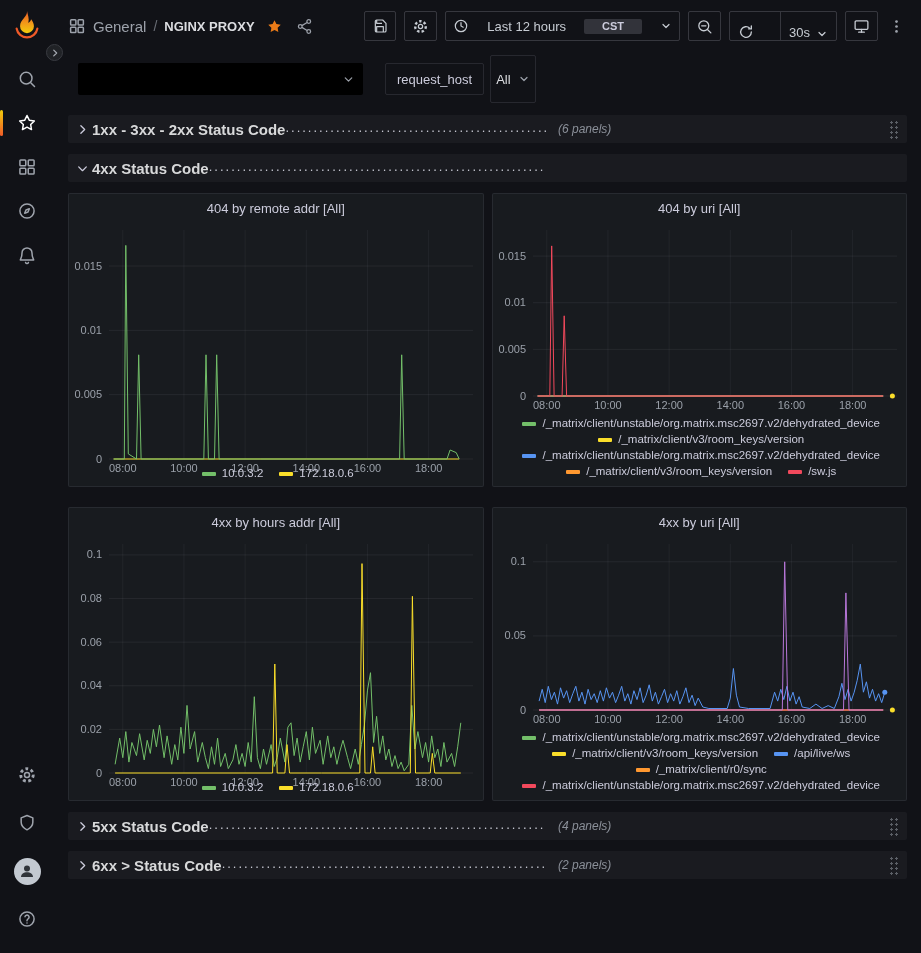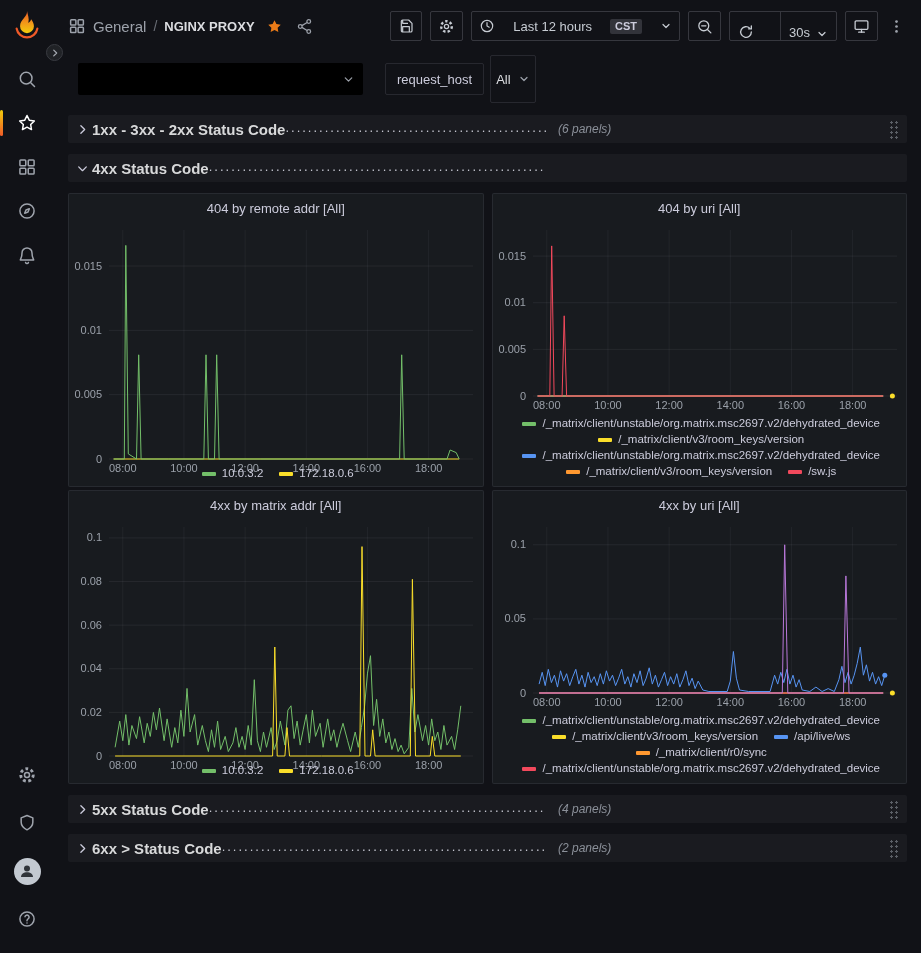--- a/index.html
+++ b/index.html
@@ -28,21 +28,21 @@
   .crumb-section { color:#9da2ab; font-size:15px; cursor:pointer; }
   .crumb-sep { color:#6a6e76; font-size:14px; }
   .crumb-title { color:#dcdde1; font-size:13px; font-weight:600; cursor:pointer; }
   .star-fav { color:#eb7b18; margin-left:4px; display:flex; cursor:pointer; }
   .share { color:#9da2ab; margin-left:6px; display:flex; cursor:pointer; }
   .tb-right { margin-left:auto; display:flex; align-items:center; gap:8px; }
   .tb-btn { height:30px; min-width:30px; padding:0 7px; border:1px solid rgba(204,204,220,.2); border-radius:2px;
     background:transparent; color:#c7ccd3; display:flex; align-items:center; justify-content:center; gap:18px;
     font-size:13px; font-family:inherit; cursor:pointer; }
   .badge-cst { background:rgba(204,204,220,.18); color:#ccccdc; font-size:11px; line-height:15px;
-    padding:0 5px; border-radius:2px; font-weight:700; }
+    padding:0 18px; border-radius:2px; font-weight:700; }
   .split { padding:0; }
   .split .sect { display:flex; align-items:flex-end; gap:6px; padding:0 8px; height:100%; }
   .split .sect + .sect { border-left:1px solid rgba(204,204,220,.2); }
   .tb-kebab { background:none; border:none; color:#9da2ab; padding:2px; cursor:pointer; }
 
   
   .subbar { display:flex; align-items:center; padding:3px 14px 10px; }
   .ds-btn { height:32px; padding:0 13px; display:flex; align-items:center; border:1px solid rgba(204,204,220,.12);
     border-radius:2px; color:#6e9fff; font-size:13px; font-weight:500; cursor:pointer; }
   .black-select { width:285px; height:32px; margin-left:10px; background:#000; border-radius:2px;
@@ -60,21 +60,21 @@
   .row-chevron { width:20px; display:flex; justify-content:center; color:#ccccdc; }
   .row-left { display:flex; align-items:center; flex:0 0 474px; min-width:0; }
   .row-title { font-size:15px; font-weight:700; color:#d8d9da; white-space:nowrap; margin-right:0; }
   .row-dots { flex:1; min-width:0; overflow:hidden; white-space:nowrap; font-size:13px; letter-spacing:2px;
     color:#c5c6d0; transform:translateY(-2px); }
   .row-count { font-size:12px; font-style:italic; color:#8b9099; margin-left:12px; white-space:nowrap; }
   .row-handle { margin-left:auto; width:10px; height:19px;
     background-image:radial-gradient(circle,#5c6067 1.2px,transparent 1.4px); background-size:5px 5px; cursor:grab; }
 
   
-  .panel-grid { display:grid; grid-template-columns:1fr 1fr; gap:3px 8px; margin-bottom:11px; }
+  .panel-grid { display:grid; grid-template-columns:1fr 1fr; gap:20px 8px; margin-bottom:11px; }
   .panel { height:294px; background:#181b1f; border:1px solid rgba(204,204,220,.09); border-radius:2px;
     display:flex; flex-direction:column; overflow:hidden; }
   .panel-title { flex:0 0 28px; display:flex; align-items:center; justify-content:center;
     font-size:13px; font-weight:500; color:#ccccdc; cursor:pointer; }
   .chart { flex:1 1 auto; min-height:0; }
   .big-legend .chart { flex:0 0 192px; }
   .chart text { fill:#9aa0a9; font-size:11px; font-family:"Liberation Sans",sans-serif; }
   .legend { flex:0 0 auto; display:flex; flex-wrap:wrap; column-gap:16px; row-gap:3px;
     padding:3px 10px 6px 14px; overflow:hidden; font-size:11.5px; line-height:13px; color:#ccccdc;justify-content:center; }
   .legend-item { display:flex; align-items:center; gap:6px; white-space:nowrap; flex:0 0 auto; cursor:pointer; }
@@ -388,21 +388,21 @@
               <i style="background: rgb(255, 152, 48);"></i>
               <span>/_matrix/client/v3/room_keys/version</span>
             </span>
             <span class="legend-item">
               <i style="background: rgb(242, 73, 92);"></i>
               <span>/sw.js</span>
             </span>
           </div>
       </section>
       <section class="panel">
-        <div class="panel-title">4xx by matrix addr [All]</div>
+        <div class="panel-title">4xx by hours addr [All]</div>
         <div class="chart">
             <svg width="414" height="255">
               <line x1="53.76470588235295" x2="53.76470588235295" y1="8" y2="237" stroke="rgba(204,204,220,0.06)"></line>
               <text x="53.76470588235295" y="250" text-anchor="middle">08:00</text>
               <line x1="114.94117647058825" x2="114.94117647058825" y1="8" y2="237" stroke="rgba(204,204,220,0.06)"></line>
               <text x="114.94117647058825" y="250" text-anchor="middle">10:00</text>
               <line x1="176.11764705882356" x2="176.11764705882356" y1="8" y2="237" stroke="rgba(204,204,220,0.06)"></line>
               <text x="176.11764705882356" y="250" text-anchor="middle">12:00</text>
               <line x1="237.29411764705884" x2="237.29411764705884" y1="8" y2="237" stroke="rgba(204,204,220,0.06)"></line>
               <text x="237.29411764705884" y="250" text-anchor="middle">14:00</text>

